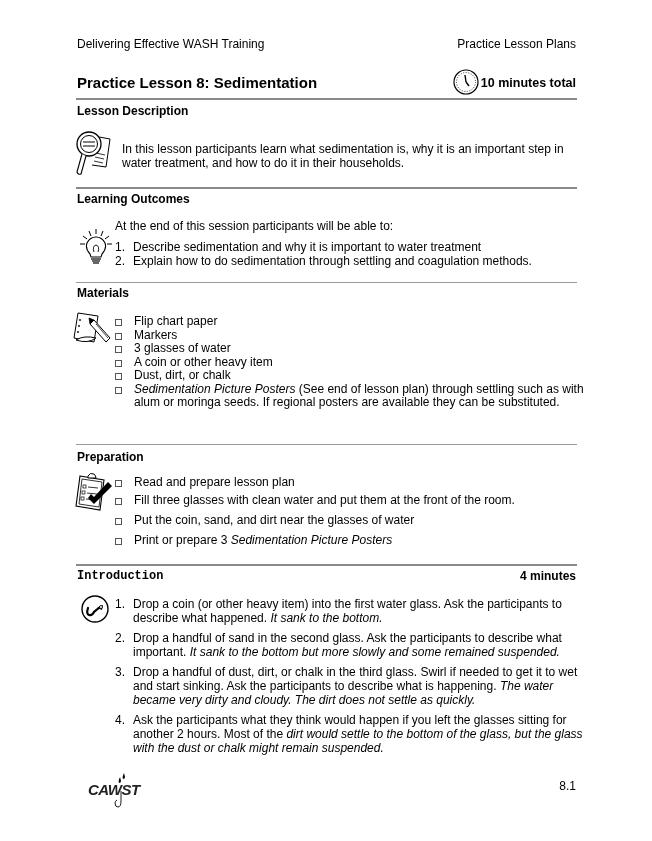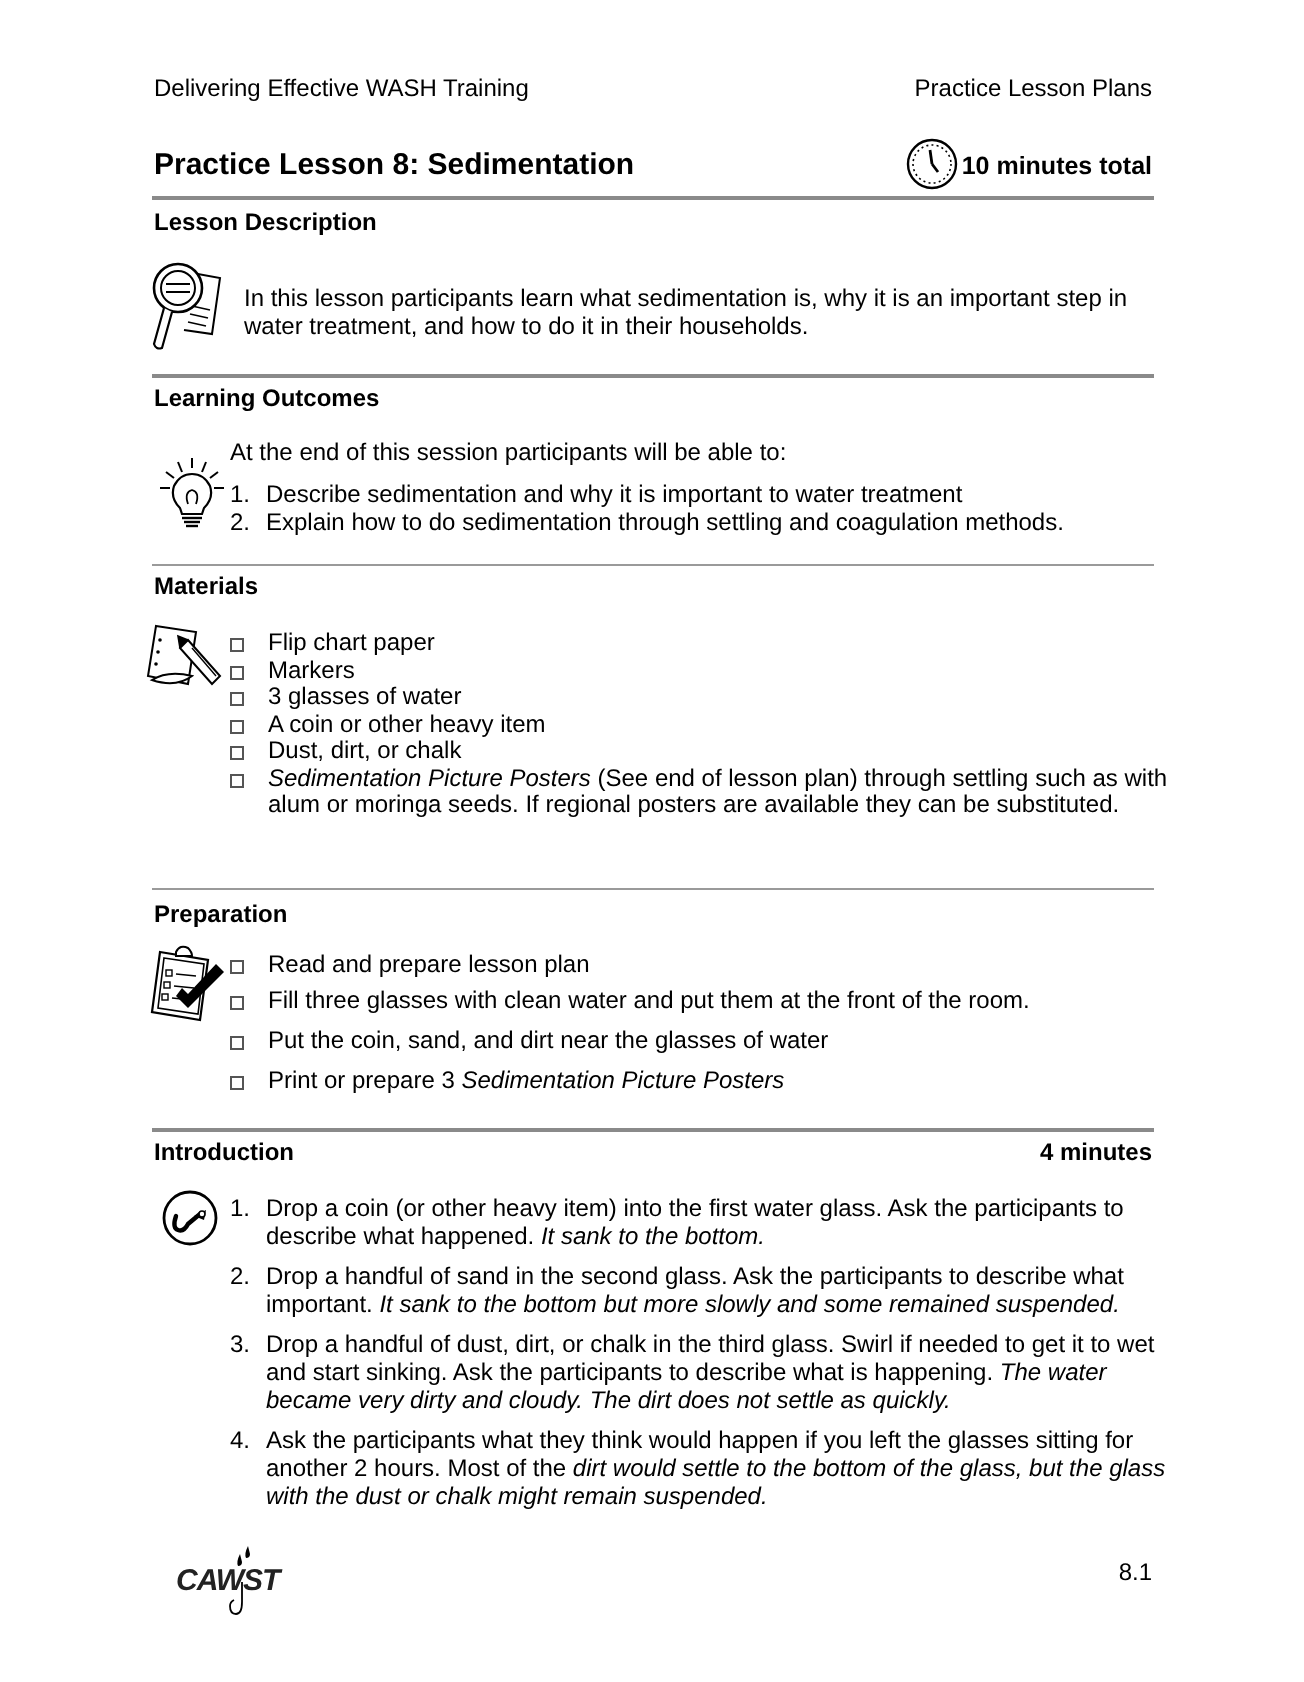--- a/index.html
+++ b/index.html
@@ -138,21 +138,21 @@
 </div>
 <ul class="abs chk" style="left:114px; top:476px; width:470px;">
   <li style="margin-bottom:4px;">Read and prepare lesson plan</li>
   <li style="margin-bottom:6.5px;">Fill three glasses with clean water and put them at the front of the room.</li>
   <li style="margin-bottom:6.5px;">Put the coin, sand, and dirt near the glasses of water</li>
   <li><span>Print or prepare 3 </span><span class="it">Sedimentation Picture Posters</span></li>
 </ul>
 
 <div class="abs rule" style="top:564px;"></div>
 
-<div class="abs sec-h" style="top:569px;">Introduction</div>
+<div class="abs sec-h" style="top:569px;font-family:Liberation Mono, monospace;">Introduction</div>
 <div class="abs sec-r" style="top:569px;">4 minutes</div>
 <div class="abs icon" style="left:80px; top:594px;">
   <svg width="30" height="30" viewBox="0 0 30 30">
     <circle cx="15" cy="15" r="13" fill="#fff" stroke="#000" stroke-width="1.4"></circle>
     <path d="M8 14 Q6 20 9 21 Q12 22 14 18 L20 13" fill="none" stroke="#000" stroke-width="2.2" stroke-linecap="round"></path>
     <path d="M17 14 L23 11 L22 16 Z" fill="#000"></path>
     <circle cx="21" cy="13" r="1.5" fill="#fff" stroke="#000" stroke-width="0.8"></circle>
   </svg>
 </div>
 <ol class="abs num" style="left:115px; top:597px; width:470px;">

